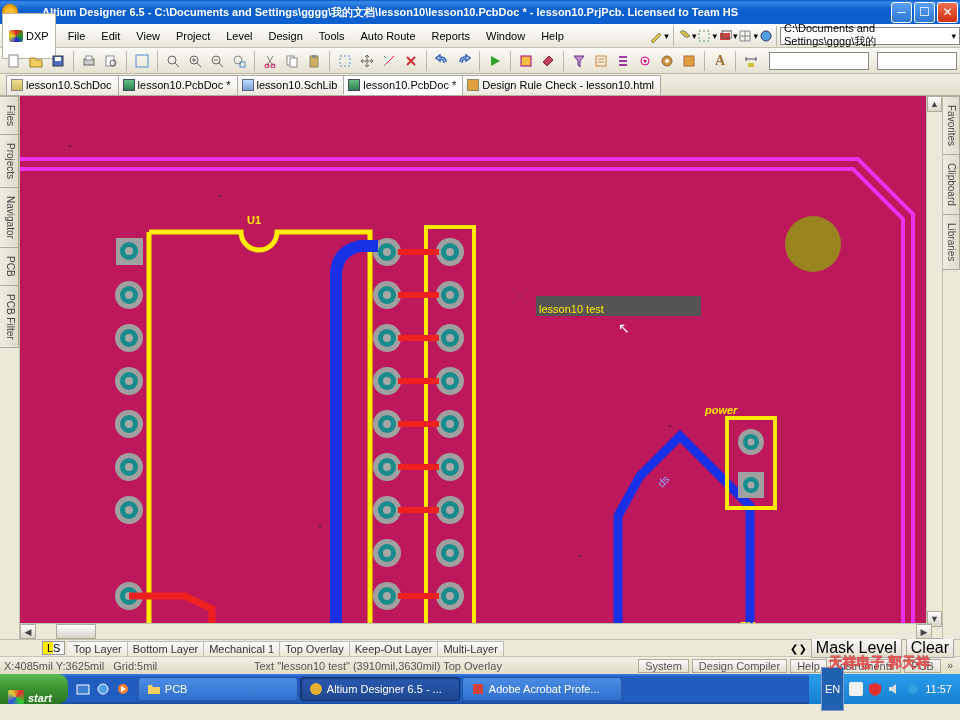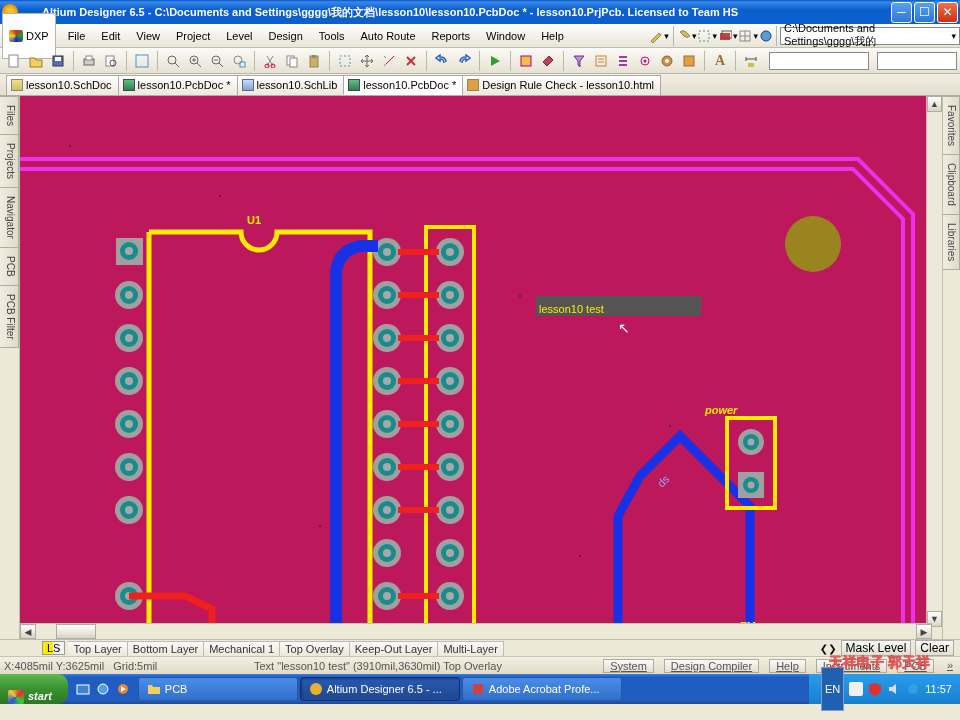--- a/index.html
+++ b/index.html
@@ -49,30 +49,30 @@
 .scrollbar-v .arrow, .scrollbar-h .arrow { background: linear-gradient(#fefefe,#d8d5c8); border: 1px solid #b0ac9c; display:flex; align-items:center; justify-content:center; font-size:9px; color:#444;}
 .scrollbar-v .arrow { height: 16px; margin:0; }
 .scrollbar-h { position: absolute; left: 0; right: 10px; bottom: 0; height: 16px; background: #ece9d8; border-top: 1px solid #c0c0b0; display:flex; }
 .scrollbar-h .arrow { width: 16px; }
 .scrollbar-h .thumb { width: 40px; background: linear-gradient(#fefefe,#d8d5c8); border: 1px solid #b0ac9c; margin-left: 20px; }
 
 .layer-tabs { height: 17px; background: #ece9d8; display: flex; align-items: center; border-top: 1px solid #c0bcae; font-size: 10px; padding-left: 36px; }
 .layer-tabs .ls { border: 1px solid #999; padding: 0 4px; margin: 0 3px 0 6px; background: linear-gradient(to right,#ffeb00 50%,#f4f4f4 50%); }
 .layer-tabs .lt { padding: 1px 5px; border-right: 1px solid #bbb; color: #333; border-top:1px solid #bbb; background:linear-gradient(#fafafa,#ece9d8); }
 .layer-tabs .right { margin-left: auto; display: flex; align-items: center; gap: 4px; padding-right: 6px; }
-.layer-tabs .btn { border: 1px solid #aaa; padding: 0 4px; background: linear-gradient(#fafafa,#e2ded0); font-size:12px; }
+.layer-tabs .btn { border: 1px solid #aaa; padding: 0 4px; background: linear-gradient(#fafafa,#e2ded0); font-size:16px; }
 
 .statusbar { height: 18px; background: linear-gradient(#f3f0e4,#e0dcc6); border-top: 1px solid #c8c4b4; display: flex; align-items: center; font-size: 10px; color: #555; padding: 0 4px; }
 .statusbar .sb-left { flex:0 0 250px; }
 .statusbar .sb-mid { flex:1; }
-.statusbar .sb-right { display:flex; gap:10px;text-decoration:underline; }
+.statusbar .sb-right { display:flex; gap:3px; }
 .statusbar .sbtn { border: 1px solid #b0aa9a; padding: 0 6px; background: linear-gradient(#fafafa,#e2ded0); }
 
 .taskbar { height: 30px; background: linear-gradient(to bottom,#3880e8,#215cc0 10%,#215cc0 90%,#184898); display: flex; align-items: center; }
-.start-btn { height: 30px; background: linear-gradient(to bottom,#5eb850,#3a9030 50%,#2a7820); border-radius: 0 10px 10px 0; padding: 16px 16px 0 8px; display: flex; align-items: flex-start; gap: 4px; color: #fff; font-weight: bold; font-style: italic; }
+.start-btn { height: 30px; background: linear-gradient(to bottom,#5eb850,#3a9030 50%,#2a7820); border-radius: 0 10px 10px 0; padding: 0 16px 0 8px; display: flex; align-items: flex-end; gap: 4px; color: #fff; font-weight: bold; font-style: italic; }
 .start-btn .win-logo { width: 16px; height: 14px; background: conic-gradient(from 45deg,#e03030,#30d030,#3050e0,#e0d030,#e03030); border-radius:2px; }
 .ql { display: flex; gap: 2px; padding: 0 6px; }
 .ql .qi { width: 18px; height: 20px; display:flex; align-items:center; justify-content:center; }
 .task-item { height: 24px; min-width: 160px; background: linear-gradient(#4a8ce6,#3070cc); border: 1px solid #2858a0; border-radius: 3px; margin-right: 2px; padding: 0 8px; display: flex; align-items: center; gap: 4px; color: #fff; font-size: 11px; }
 .task-item.active { background: linear-gradient(#2858b0,#204890); border-color: #103070; box-shadow: inset 1px 1px 2px rgba(0,0,0,.3); }
 .tray { margin-left: auto; background: linear-gradient(#2a9cec,#1680d0); height: 30px; display: flex; align-items: center; padding: 0 8px 0 12px; gap: 5px; color: #fff; font-size: 11px; }
 .tray .ti { width: 14px; height: 14px; }
 .watermark { position: absolute; right: 30px; bottom: 48px; color: #ef5858; font-size: 14px; font-family: SimSun, serif; font-weight: bold; pointer-events:none; text-shadow: 0 0 1px #801010; }
 </style>
 </head>

